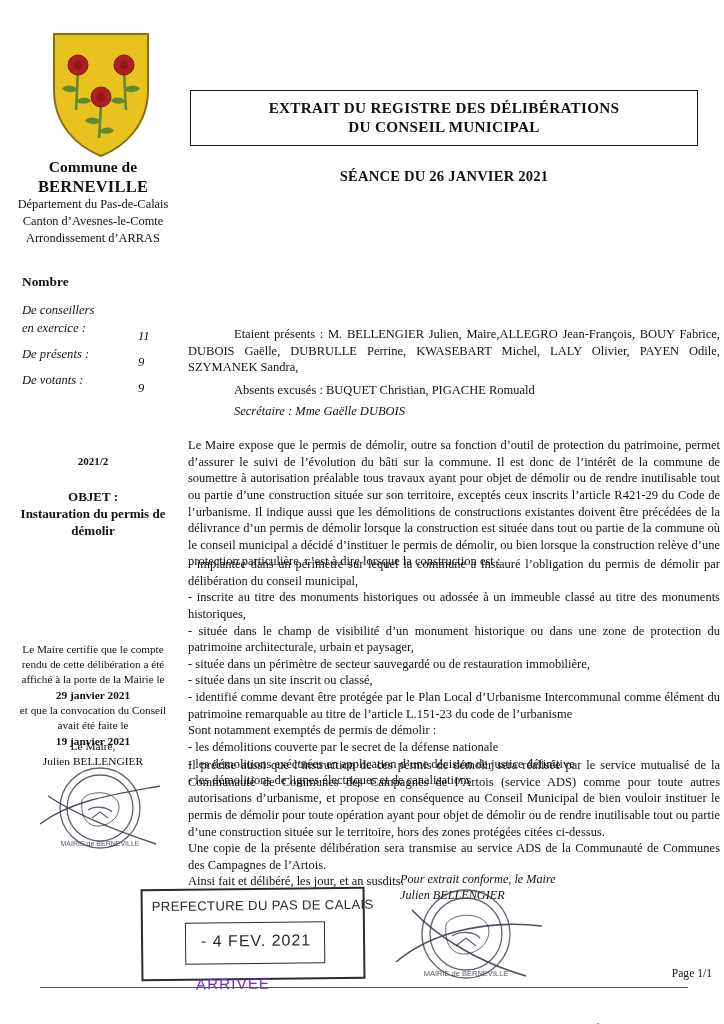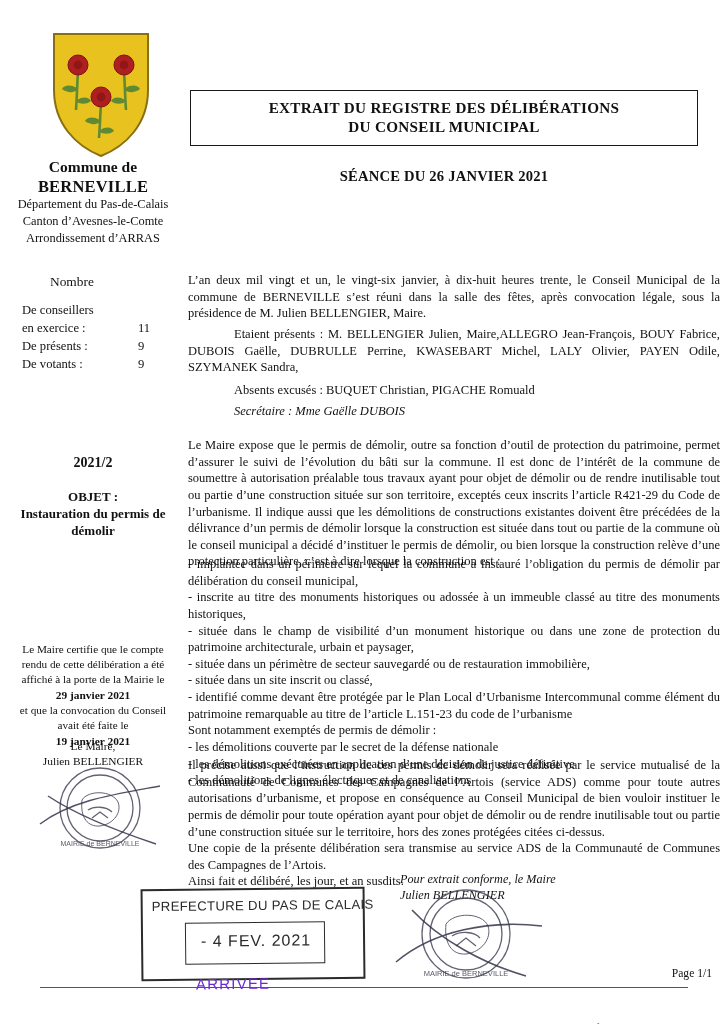--- a/index.html
+++ b/index.html
@@ -57,48 +57,48 @@
     width: 186px;
     text-align: center;
     font-size: 12.4px;
     line-height: 1.38;
   }
 
   .nombre-head {
     position: absolute;
     left: 22px;
     top: 274px;
-    font-weight: normal;
+    font-weight: bold;
     font-size: 13.4px;
-    margin-left: 28px;
   }
   .nombre-table {
     position: absolute;
     left: 22px;
     top: 302px;
     width: 150px;
     font-size: 12.6px;
     line-height: 1.42;
+    font-style: italic;
   }
   .nombre-table .row {
     display: flex;
     justify-content: space-between;
   }
   .nombre-table .row .lbl { white-space: nowrap; }
-  .nombre-table .row .val { width: 34px; text-align: left; }
+  .nombre-table .row .val { width: 34px; text-align: left; margin-top: 8px; }
   .nombre-first { white-space: nowrap; }
 
   .delib-num {
     position: absolute;
     left: 0;
     top: 455px;
     width: 186px;
     text-align: center;
     font-weight: bold;
-    font-size: 14px;
+    font-size: 11px;
   }
   .objet-block {
     position: absolute;
     left: 8px;
     top: 489px;
     width: 170px;
     text-align: center;
     font-weight: bold;
     font-size: 13px;
     line-height: 1.3;
@@ -387,23 +387,20 @@
 
   <div class="main-col">
 
     <div class="title-box">
       <div class="l1">EXTRAIT DU REGISTRE DES DÉLIBÉRATIONS</div>
       <div class="l2">DU CONSEIL MUNICIPAL</div>
     </div>
 
     <div class="seance">SÉANCE DU 26 JANVIER 2021</div>
 
-    <div class="body-text blk-intro">
-      <p>L’an deux mil vingt et un, le vingt-six janvier, à dix-huit heures trente, le Conseil Municipal de la commune de BERNEVILLE s’est réuni dans la salle des fêtes, après convocation légale, sous la présidence de M. Julien BELLENGIER, Maire.</p>
-    </div>
 
     <div class="body-text blk-present">
       <p class="p-indent">Etaient présents : M. BELLENGIER Julien, Maire,ALLEGRO Jean-François, BOUY Fabrice, DUBOIS Gaëlle, DUBRULLE Perrine, KWASEBART Michel, LALY Olivier, PAYEN Odile, SZYMANEK Sandra,</p>
     </div>
 
     <div class="body-text blk-absents">
       <p class="p-indent">Absents excusés : BUQUET Christian, PIGACHE Romuald</p>
     </div>
 
     <div class="body-text blk-secretaire">

